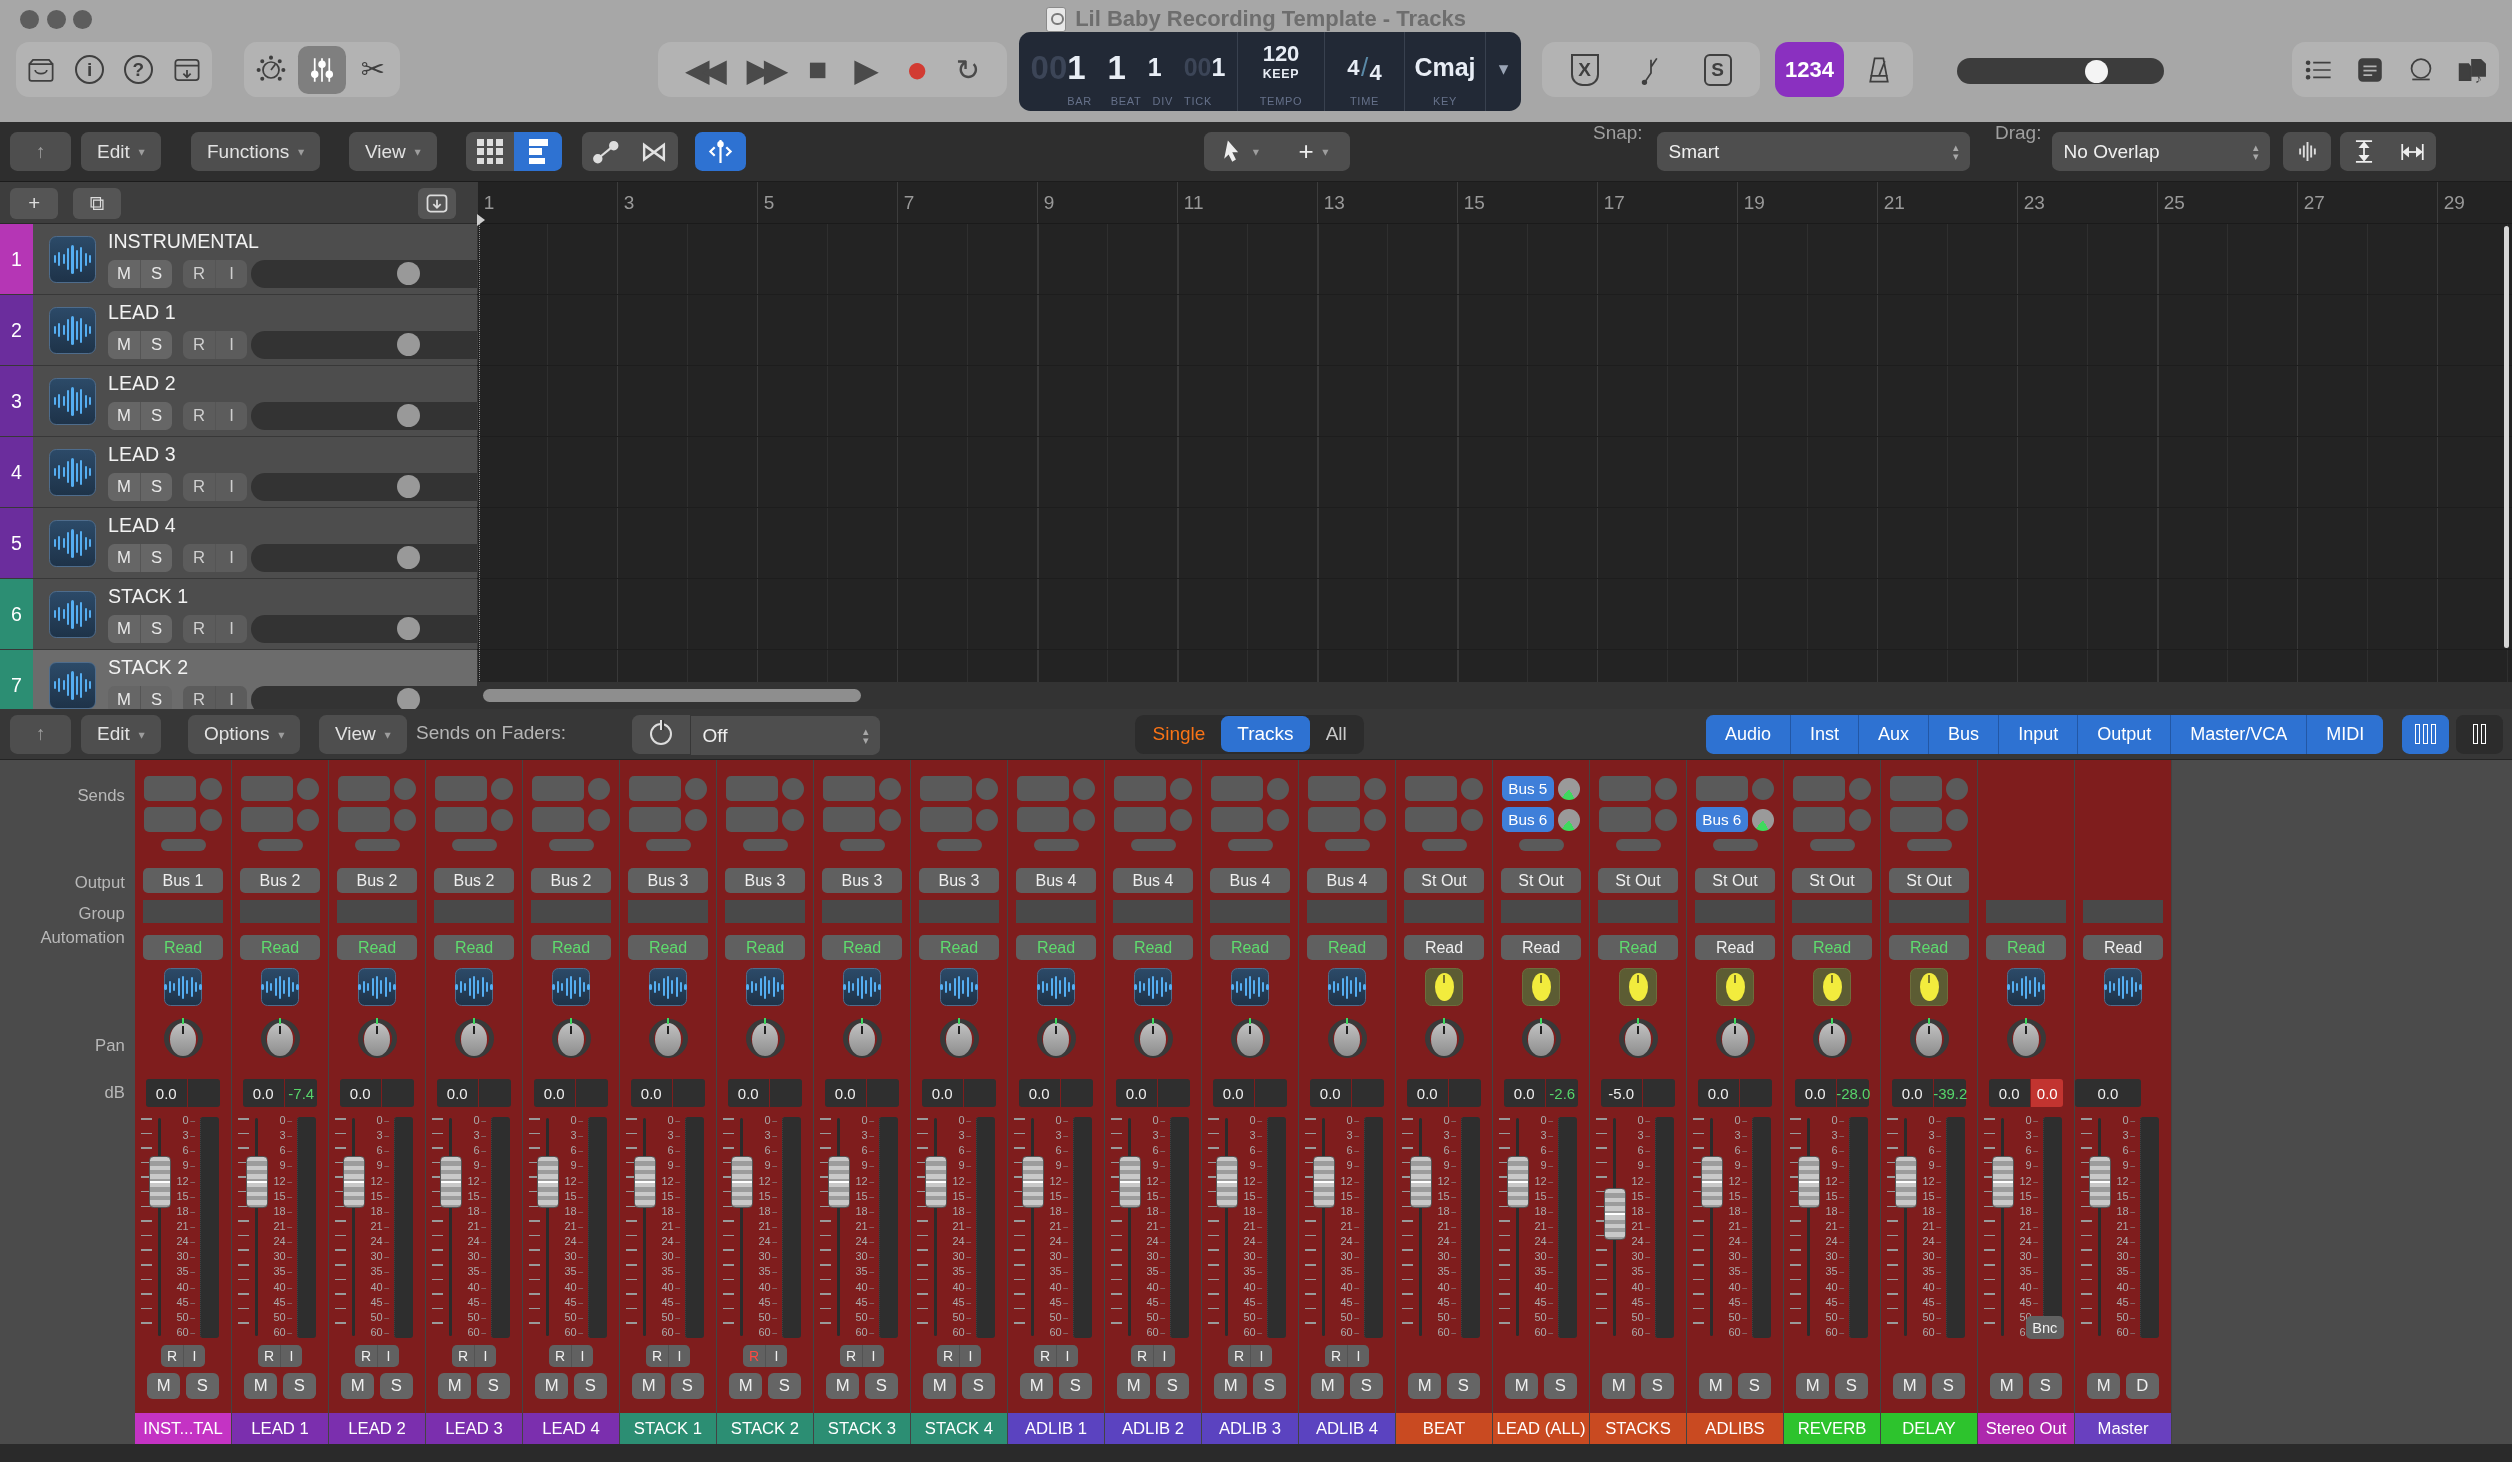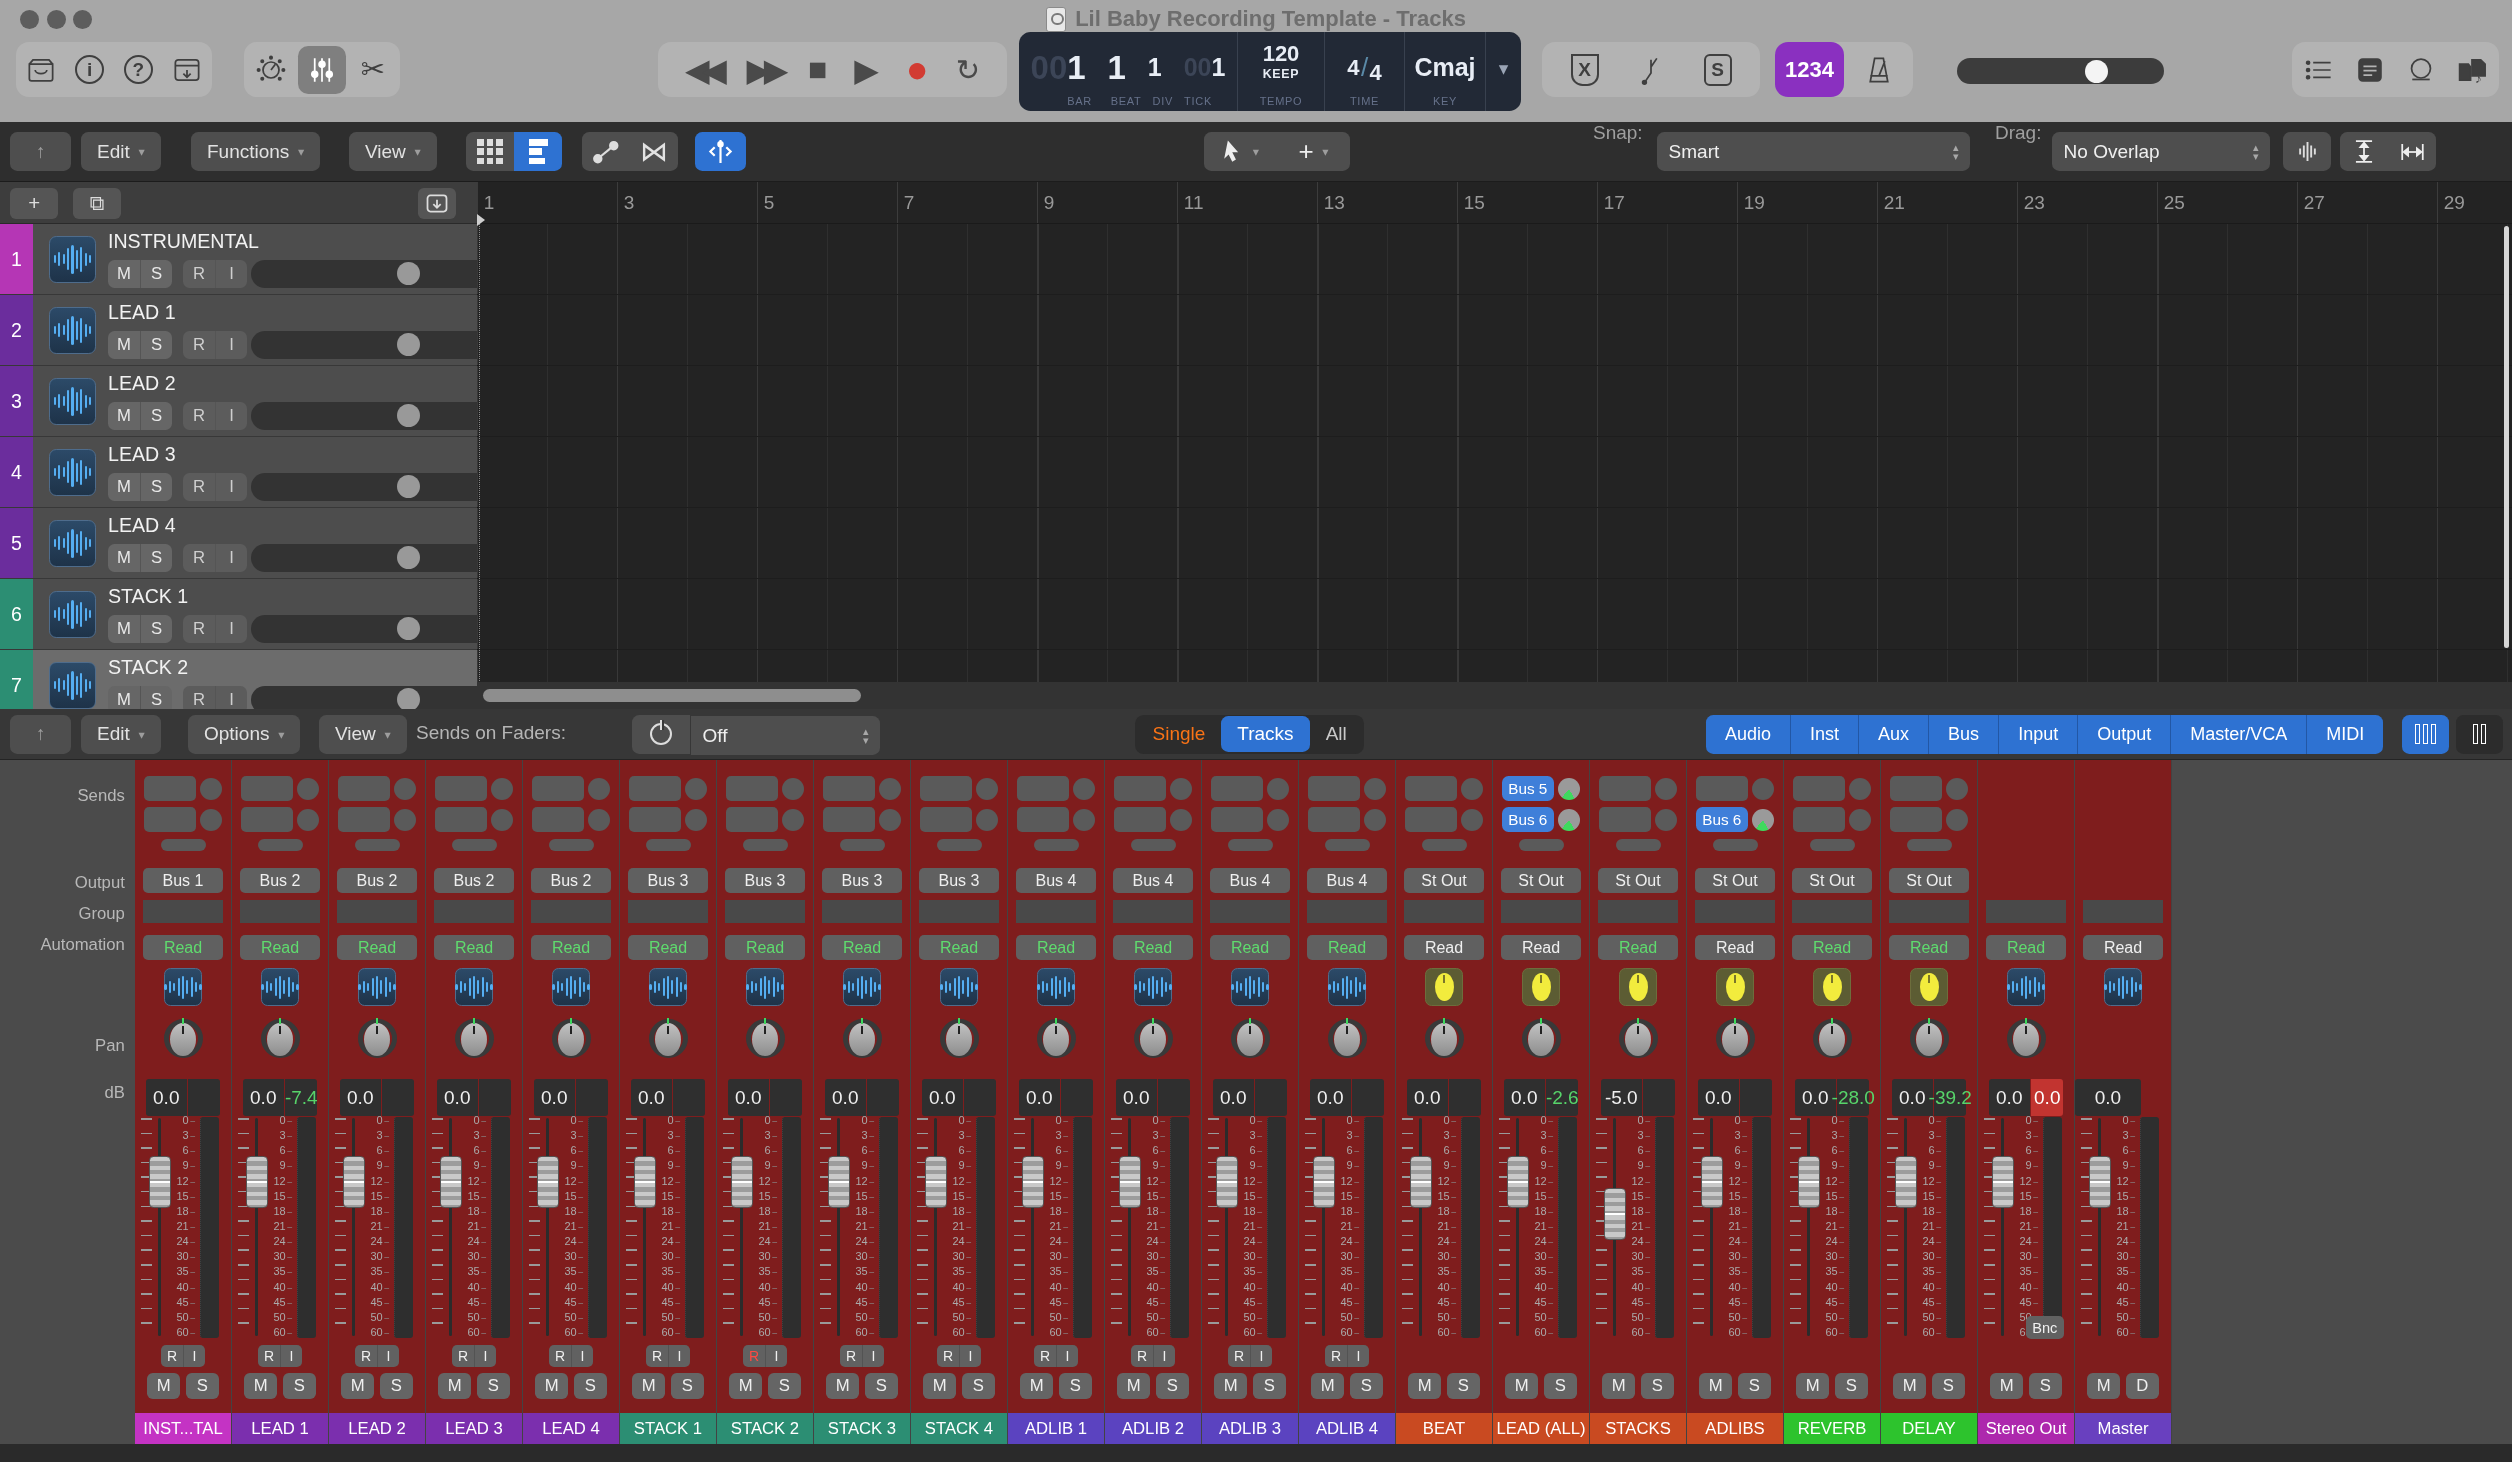--- a/index.html
+++ b/index.html
@@ -167,21 +167,21 @@
   .mx-btn { width:80px; height:25px; background:#606060; border-radius:5.1px; color:#efefef; font-size:16px;
     display:flex; align-items:center; justify-content:center; }
   .group-box { width:80px; height:23px; background:#494949; }
   .auto-green { color:#5fdb6e; }
   .auto-white { color:#efefef; }
   .ch-icon { width:38px; height:38px; border-radius:6.5px; display:flex; align-items:center; justify-content:center; }
   .ch-icon.wavebg { background:linear-gradient(#2c4a68,#1e3349); border:1.5px solid #4e6c8c; }
   .ch-icon.auxbg { background:#5c5c33; border:1.5px solid #6d6d3c; }
   .aux-oval { width:19px; height:28px; background:#f2ec3d; border-radius:50%; position:relative; }
   .aux-oval:after { content:""; position:absolute; left:8px; top:2.2px; width:2.2px; height:8px; background:#7a762a; }
-  .db-box { height:37px; background:#2f2f2f; color:#efefef; font-size:19px; display:flex; align-items:center;
+  .db-box { height:28px; background:#2f2f2f; color:#efefef; font-size:15px; display:flex; align-items:center;
     justify-content:center; }
   .db-l { width:41px; border-radius:2.9px 0 0 2.9px; margin-right:1.5px; }
   .db-r { width:32px; border-radius:0 2.9px 2.9px 0; }
   .db-r.green { color:#57d46a; }
   .db-r.red { background:#c23430; color:#fff; }
   .db-wide { width:73px; border-radius:2.9px; }
   
   .fader-zone { position:absolute; left:0; top:355px; width:97px; height:226px; }
   .lticks { position:absolute; left:5.8px; top:2.9px; width:11.6px; height:218px;
     background:repeating-linear-gradient(180deg,#9a9a9a 0 1.5px, transparent 1.5px 14.6px); }
@@ -808,21 +808,21 @@
         <i></i>
       </span>
     </div>
 </div>
 
 <div id="mixer">
   <div id="gutter">
     <div class="gut-label" style="top:26px">Sends</div>
     <div class="gut-label" style="top:113px">Output</div>
     <div class="gut-label" style="top:144px">Group</div>
-    <div class="gut-label" style="top:175px">Automation</div>
+    <div class="gut-label" style="top:168px">Automation</div>
     <div class="gut-label" style="top:276px">Pan</div>
     <div class="gut-label" style="top:323px">dB</div>
   </div>
   <div id="strips">
   <div class="strip">
     <div class="srow sends" style="top:16px">
           <div class="slot s1"></div>
           <div class="sknob k1"></div>
         </div>
     <div class="srow sends" style="top:47px">

